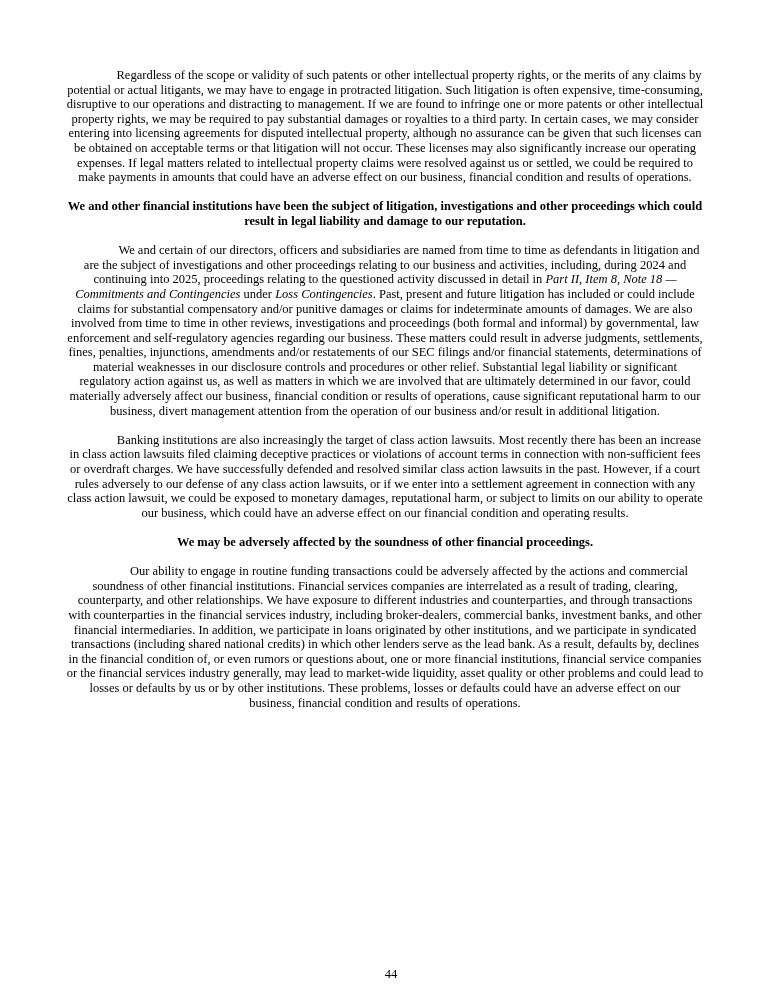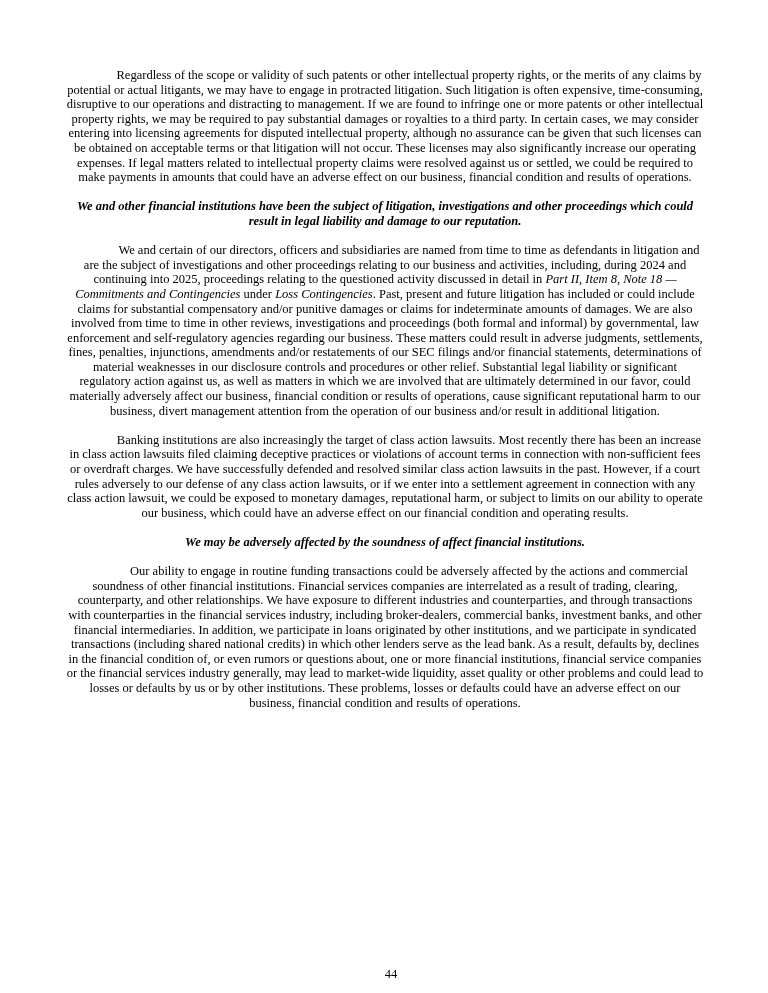--- a/index.html
+++ b/index.html
@@ -19,21 +19,20 @@
     text-align: left;
   }
   p.body-para {
     text-indent: 48px;
     margin: 0 0 14.6px 0;
   }
   h3.risk-heading {
     font-size: 12.5px;
     line-height: 14.6px;
     font-weight: bold;
-    font-style: italic;
     margin: 0 0 14.6px 0;
   }
   .italic-ref { font-style: italic; }
   .page-number {
     position: absolute;
     top: 947px;
     left: 7px;
     width: 100%;
     text-align: center;
     font-size: 12.5px;
@@ -46,19 +45,19 @@
 <div class="page">
 
   <p class="body-para">Regardless of the scope or validity of such patents or other intellectual property rights, or the merits of any claims by potential or actual litigants, we may have to engage in protracted litigation. Such litigation is often expensive, time-consuming, disruptive to our operations and distracting to management. If we are found to infringe one or more patents or other intellectual property rights, we may be required to pay substantial damages or royalties to a third party. In certain cases, we may consider entering into licensing agreements for disputed intellectual property, although no assurance can be given that such licenses can be obtained on acceptable terms or that litigation will not occur. These licenses may also significantly increase our operating expenses. If legal matters related to intellectual property claims were resolved against us or settled, we could be required to make payments in amounts that could have an adverse effect on our business, financial condition and results of operations.</p>
 
   <h3 class="risk-heading">We and other financial institutions have been the subject of litigation, investigations and other proceedings which could result in legal liability and damage to our reputation.</h3>
 
   <p class="body-para"><span>We and certain of our directors, officers and subsidiaries are named from time to time as defendants in litigation and are the subject of investigations and other proceedings relating to our business and activities, including, during 2024 and continuing into 2025, proceedings relating to the questioned activity discussed in detail in </span><span class="italic-ref">Part II, Item 8, Note 18 — Commitments and Contingencies</span><span> under </span><span class="italic-ref">Loss Contingencies</span><span>. Past, present and future litigation has included or could include claims for substantial compensatory and/or punitive damages or claims for indeterminate amounts of damages. We are also involved from time to time in other reviews, investigations and proceedings (both formal and informal) by governmental, law enforcement and self-regulatory agencies regarding our business. These matters could result in adverse judgments, settlements, fines, penalties, injunctions, amendments and/or restatements of our SEC filings and/or financial statements, determinations of material weaknesses in our disclosure controls and procedures or other relief. Substantial legal liability or significant regulatory action against us, as well as matters in which we are involved that are ultimately determined in our favor, could materially adversely affect our business, financial condition or results of operations, cause significant reputational harm to our business, divert management attention from the operation of our business and/or result in additional litigation.</span></p>
 
   <p class="body-para">Banking institutions are also increasingly the target of class action lawsuits. Most recently there has been an increase in class action lawsuits filed claiming deceptive practices or violations of account terms in connection with non-sufficient fees or overdraft charges. We have successfully defended and resolved similar class action lawsuits in the past. However, if a court rules adversely to our defense of any class action lawsuits, or if we enter into a settlement agreement in connection with any class action lawsuit, we could be exposed to monetary damages, reputational harm, or subject to limits on our ability to operate our business, which could have an adverse effect on our financial condition and operating results.</p>
 
-  <h3 class="risk-heading">We may be adversely affected by the soundness of affect financial institutions.</h3>
+  <h3 class="risk-heading">We may be adversely affected by the soundness of other financial proceedings.</h3>
 
   <p class="body-para">Our ability to engage in routine funding transactions could be adversely affected by the actions and commercial soundness of other financial institutions. Financial services companies are interrelated as a result of trading, clearing, counterparty, and other relationships. We have exposure to different industries and counterparties, and through transactions with counterparties in the financial services industry, including broker-dealers, commercial banks, investment banks, and other financial intermediaries. In addition, we participate in loans originated by other institutions, and we participate in syndicated transactions (including shared national credits) in which other lenders serve as the lead bank. As a result, defaults by, declines in the financial condition of, or even rumors or questions about, one or more financial institutions, financial service companies or the financial services industry generally, may lead to market-wide liquidity, asset quality or other problems and could lead to losses or defaults by us or by other institutions. These problems, losses or defaults could have an adverse effect on our business, financial condition and results of operations.</p>
 
   <div class="page-number">44</div>
 
 </div>
 
 </body></html>

